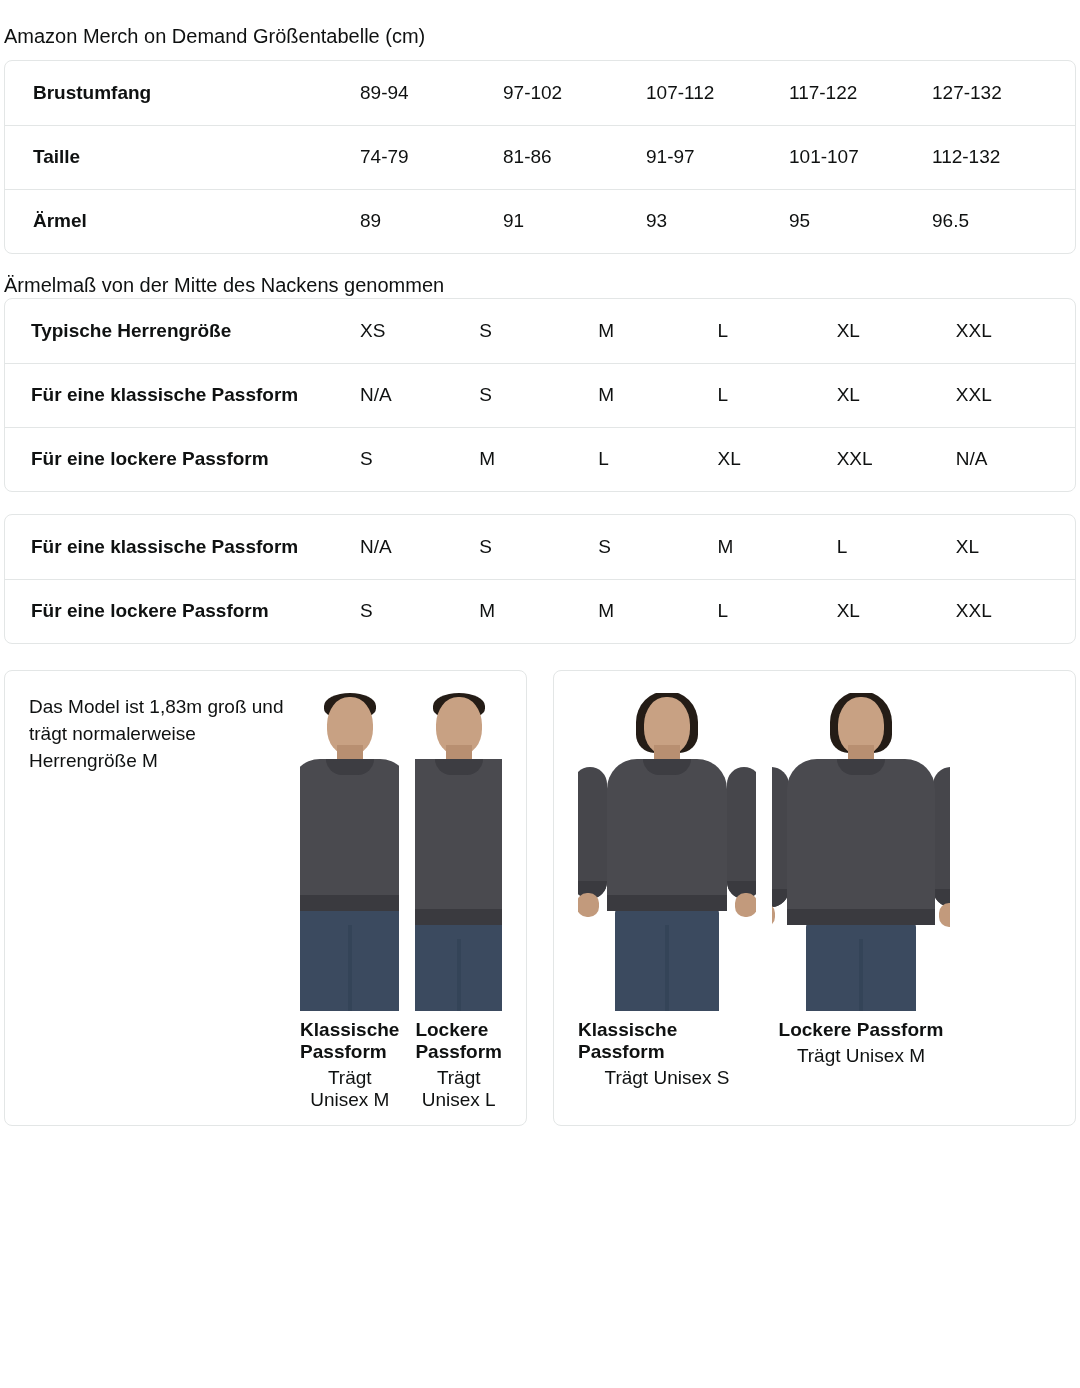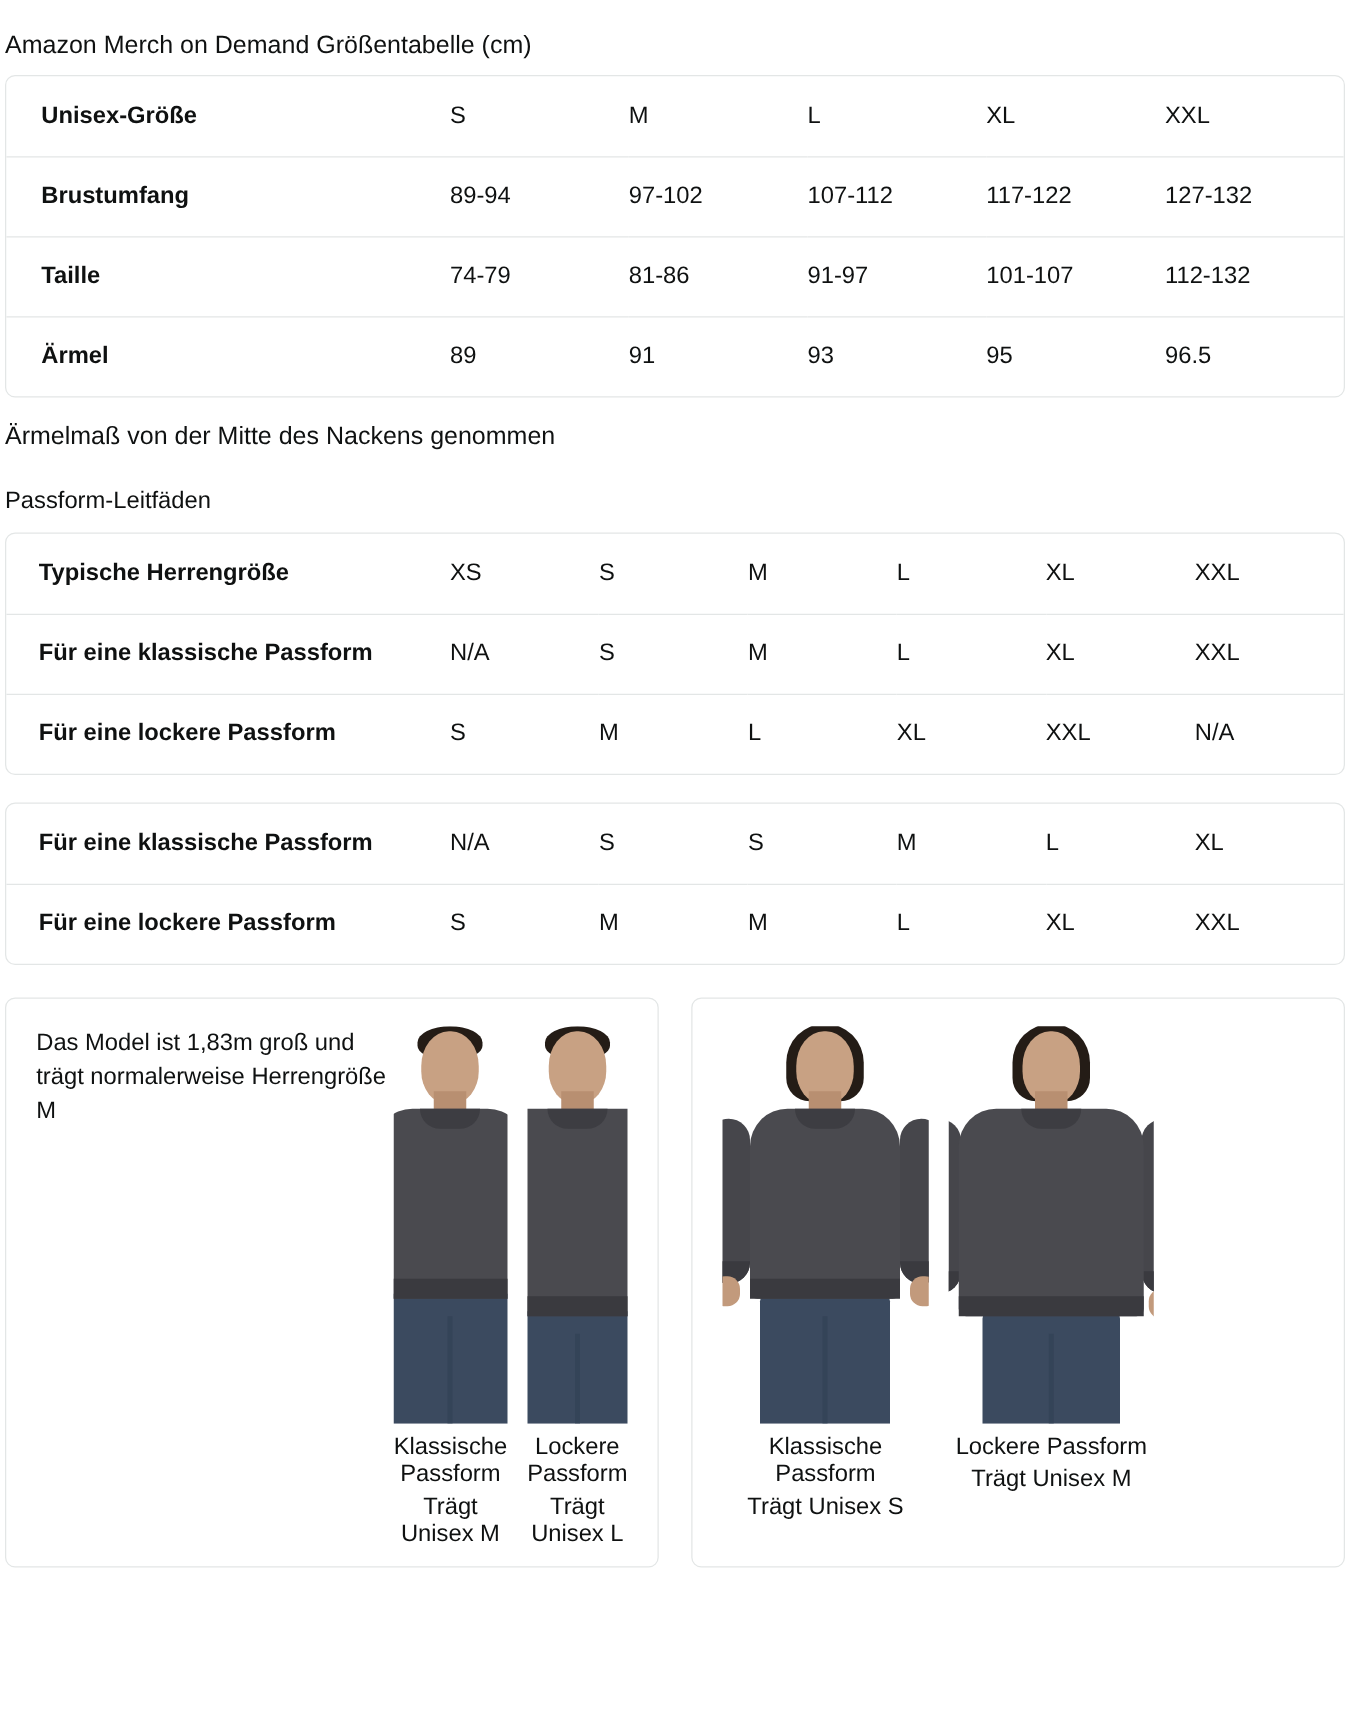--- a/index.html
+++ b/index.html
@@ -100,23 +100,22 @@
     align-items: center;
   }
   .fig-img {
     width: 100%;
     height: 318px;
     position: relative;
     overflow: hidden;
   }
   .fig-name {
     font-size: 19px;
-    font-weight: normal;
+    font-weight: bold;
     margin-top: 8px;
-    text-align: center;
   }
   .fig-sub {
     font-size: 19px;
     margin-top: 4px;
     text-align: center;
   }
 
   
   .person { position: absolute; left: 0; right: 0; bottom: 0; top: 0; }
   .head {
@@ -239,28 +238,20 @@
 <body>
 
 <div class="page">
 
   <div class="title">Amazon Merch on Demand Größentabelle (cm)</div>
 
   <div class="card">
     <table>
       <tbody>
         <tr>
-          <td class="label">Unisex-Größe</td>
-          <td class="val">S</td>
-          <td class="val">M</td>
-          <td class="val">L</td>
-          <td class="val">XL</td>
-          <td class="val">XXL</td>
-        </tr>
-        <tr>
           <td class="label">Brustumfang</td>
           <td class="val">89-94</td>
           <td class="val">97-102</td>
           <td class="val">107-112</td>
           <td class="val">117-122</td>
           <td class="val">127-132</td>
         </tr>
         <tr>
           <td class="label">Taille</td>
           <td class="val">74-79</td>
@@ -276,21 +267,20 @@
           <td class="val">93</td>
           <td class="val">95</td>
           <td class="val">96.5</td>
         </tr>
       </tbody>
     </table>
   </div>
 
   <div class="note">Ärmelmaß von der Mitte des Nackens genommen</div>
 
-  <div class="section-head">Passform-Leitfäden</div>
 
   <div class="card fit">
     <table>
       <tbody>
         <tr>
           <td class="label">Typische Herrengröße</td>
           <td class="val">XS</td>
           <td class="val">S</td>
           <td class="val">M</td>
           <td class="val">L</td>

